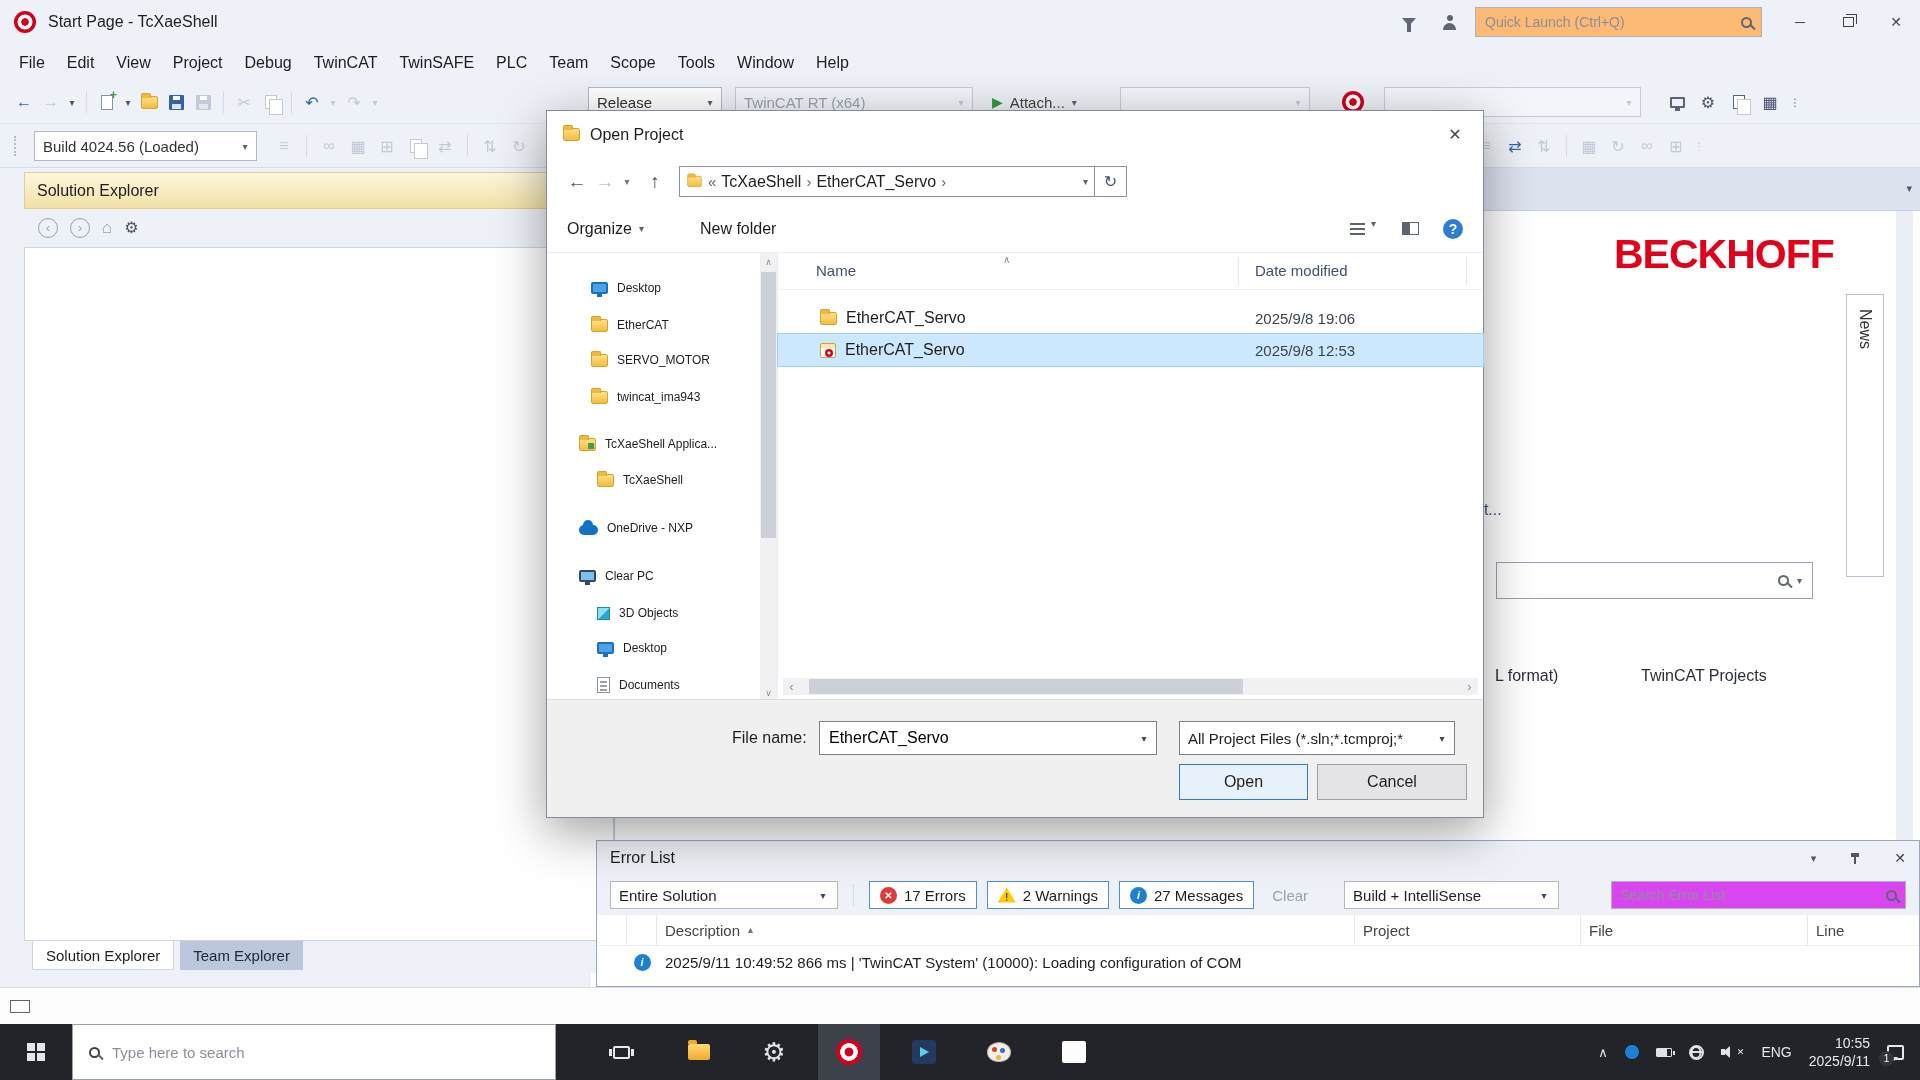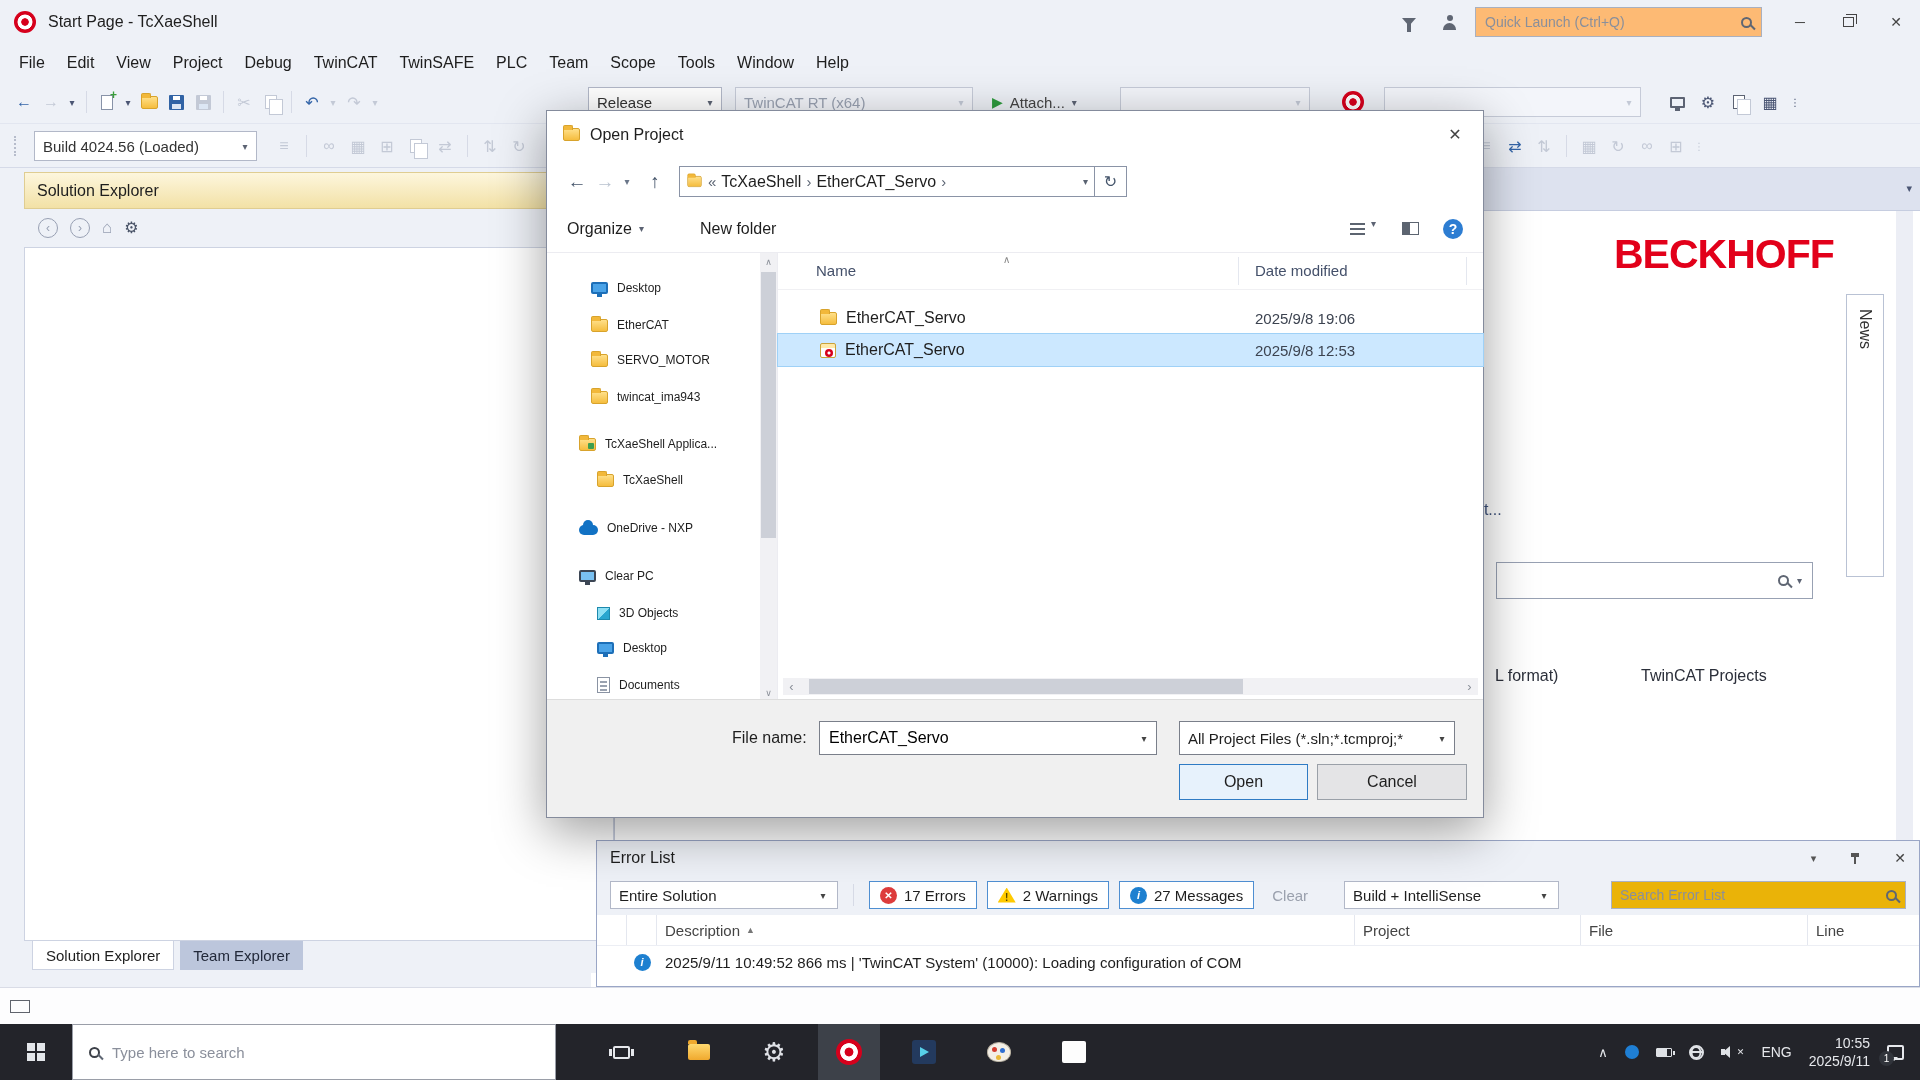--- a/index.html
+++ b/index.html
@@ -125,21 +125,21 @@
 
   
   .elist { position:absolute; left:596px; top:840px; width:1324px; height:147px; background:#fff; border:1px solid #9aa6c6; z-index:3; overflow:hidden; }
   .el-title { height:34px; background:#eef1f7; display:flex; align-items:center; padding:0 13px; font-size:16px;gap:19px; }
   .el-tools { height:40px; background:#eef1f7; display:flex; align-items:center; gap:10px; padding:0 13px; }
   .el-combo { height:28px; background:#fff; border:1px solid #b2b8c8; display:flex; align-items:center; font-size:15px; padding:0 2px 0 8px; }
   .el-btn { height:28px; border:1px solid #4f8fd2; background:#fff; display:flex; align-items:center; gap:7px; padding:0 10px; font-size:15px; }
   .el-head { height:31px; display:flex; align-items:center; font-size:15px; color:#444; background:#fff; border-bottom:1px solid #eceef4; }
   .el-hc { border-right:1px solid #e4e7ef; height:100%; display:flex; align-items:center; padding:0 8px; }
   .el-row { display:flex; align-items:center; height:32px; font-size:15px; }
-  .searchwrap { display:flex; align-items:center; border:1px solid #aab1c2; background:#eab308; padding:0 8px; gap:6px; }
+  .searchwrap { display:flex; align-items:center; border:1px solid #aab1c2; background:#d946ef; padding:0 8px; gap:6px; }
   .searchwrap input { border:none; outline:none; flex:1; font-size:14px; color:#333; background:transparent; }
 
   
   .statusbar { position:absolute; left:0; top:987px; width:1920px; height:37px; background:#fdfdfe; border-top:1px solid #d9dce6; z-index:4; display:flex; align-items:center; padding:0 10px; }
 
   
   .dlg { position:absolute; left:546px; top:110px; width:938px; height:708px; background:#fff; border:1px solid #848b9c; box-shadow:0 14px 48px rgba(0,0,0,.38); z-index:50; }
   .dlg-title { height:47px; display:flex; align-items:center; padding:0 16px; font-size:16px; gap:10px; }
   .dlg-close { position:absolute; top:8px; right:10px; width:36px; height:30px; display:flex; align-items:center; justify-content:center; color:#444; font-size:16px; }
   .dlg-nav { position:absolute; top:47px; left:0; right:0; height:47px; display:flex; align-items:center; padding:0 16px; }

